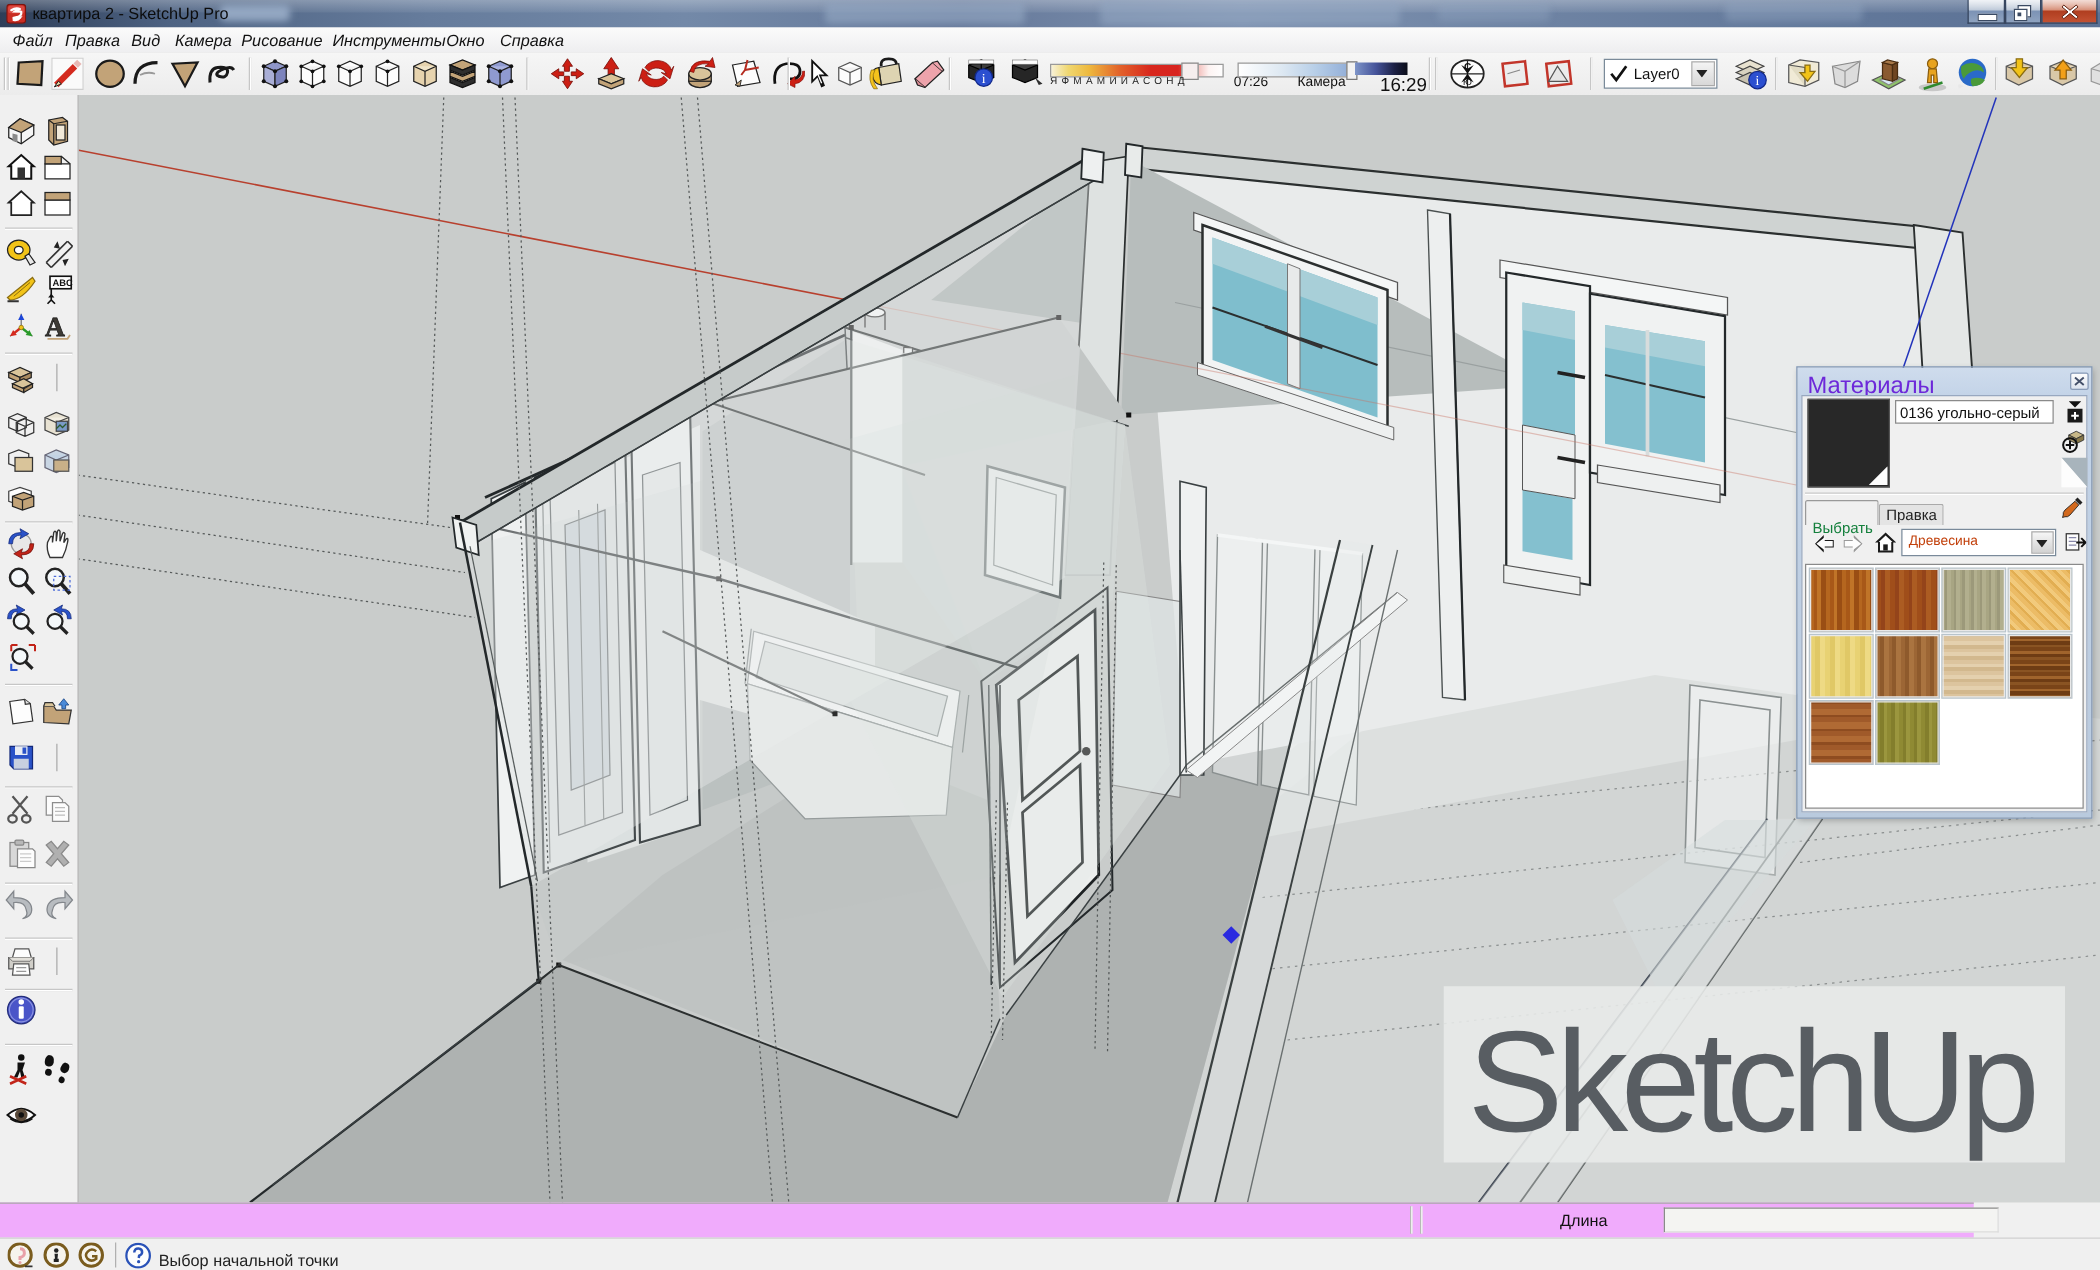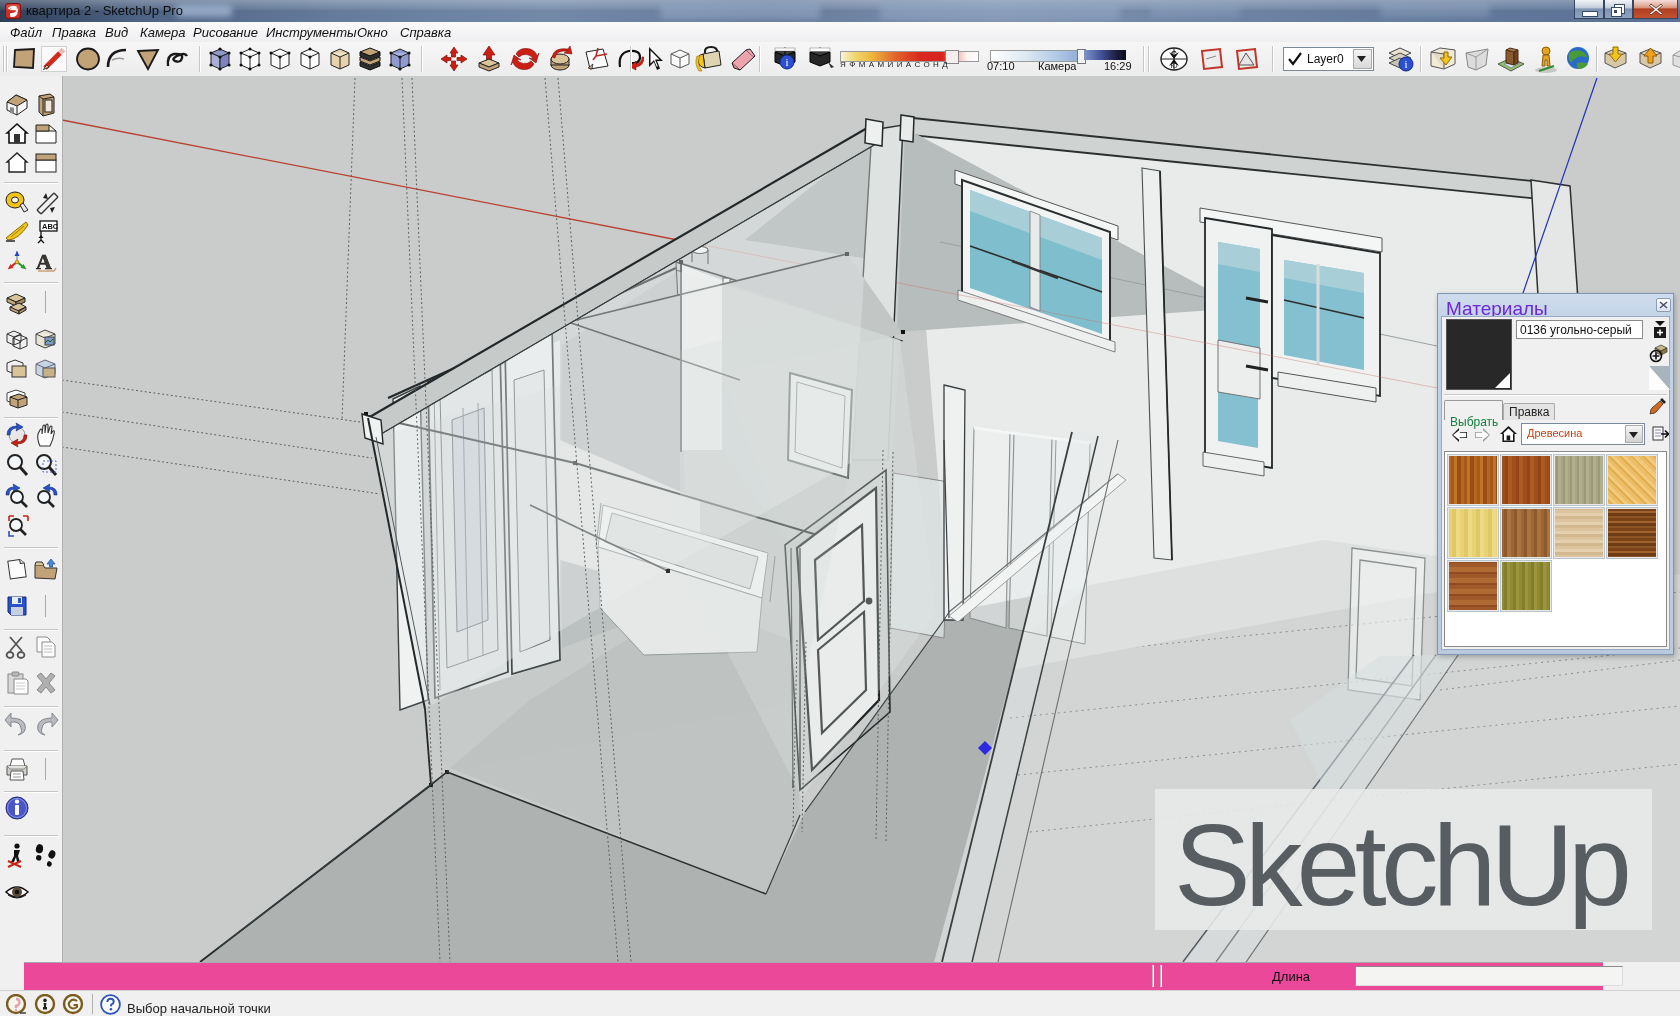--- a/index.html
+++ b/index.html
@@ -20,21 +20,21 @@
 font-size:13px;color:#111;}
 .mi{position:absolute;top:3px;font-style:italic;}
 
 #maintb{left:0;top:42px;width:1680px;height:34px;
 background:linear-gradient(180deg,#f6f6f6,#ececec);border-bottom:1px solid #b6b6b6;}
 #lefttb{left:0;top:76px;width:62px;height:886px;background:#f0f0f0;border-right:1px solid #b0b0b0;}
 .sepv{position:absolute;top:4px;width:1px;height:26px;background:#c6c6c6;border-right:1px solid #fff;}
 .seph{position:absolute;left:4px;width:54px;height:1px;background:#c6c6c6;border-bottom:1px solid #fff;}
 .ic{position:absolute;}
 
-#vcb{left:0;top:962px;width:1579px;height:28px;background:#ec4899;border-top:1px solid #a8a8a8;margin-left:24px;}
+#vcb{left:0;top:962px;width:1579px;height:28px;background:#f0abfc;border-top:1px solid #a8a8a8;}
 #statusbar{left:0;top:990px;width:1680px;height:26px;background:#f0f0f0;border-top:1px solid #d0d0d0;}
 
 #matpanel{left:1437px;top:293px;width:237px;height:362px;font-family:"Liberation Sans",sans-serif;}
 .sw{width:50px;height:50px;border:1px solid #b8c4cc;box-shadow:0 0 0 1px #e8e8e8 inset;}
 </style></head>
 <body>
 <div id="root">
 <div class="abs" id="titlebar">
  <svg class="abs" style="left:5px;top:3px;z-index:3" width="16" height="16" viewBox="0 0 16 16">
   <rect x="0.5" y="0.5" width="15" height="15" rx="2.5" fill="#c92d23" stroke="#7c140f"></rect>
@@ -239,26 +239,26 @@
 <svg class="ic" style="left:806px;top:3px" width="30" height="28" viewBox="0 0 30 28">
         <path d="M4 7 L14 3 L24 7 L24 17 L14 21 L4 17 Z" fill="#262626" stroke="#000"></path>
         <path d="M4 7 L14 11 L24 7" fill="#3d3d3d" stroke="#000"></path>
         <rect x="4" y="3" width="20" height="3.4" fill="#fdfdfd" stroke="#777" stroke-width="0.5"></rect>
         <path d="M22 17 l6 5 -3 1 z" fill="#2e2e2e"></path>
       </svg>
 
 <div class="abs" style="left:840px;top:9px;width:137px;height:9px;border:1px solid #9a9a9a;background:linear-gradient(90deg,#f8f2d8 0%,#f0d770 10%,#eeb93e 22%,#e2622a 40%,#d8281e 58%,#d82420 74%,#e2524a 79%,#f0b0ac 84%,#fdf3f2 92%,#fefefe 100%)"></div>
 <div class="abs" style="left:945px;top:8px;width:12px;height:12px;background:#f6eeee;border:1px solid #888"></div>
 <div class="abs" style="left:840px;top:18px;width:140px;font-size:8px;font-weight:normal;color:#222;letter-spacing:3.4px">ЯФМАМИИАСОНД</div>
-<div class="abs" style="left:987px;top:18px;font-size:11px;color:#111">07:10</div>
+<div class="abs" style="left:987px;top:18px;font-size:11px;color:#111">07:26</div>
 <div class="abs" style="left:990px;top:8px;width:87px;height:10px;border:1px solid #9a9a9a;background:linear-gradient(90deg,#ffffff 0%,#dde8f2 40%,#b8cfe8 70%,#93afd8 100%)"></div>
 <div class="abs" style="left:1077px;top:7px;width:7px;height:13px;background:#f2f2f2;border:1px solid #777"></div>
 <div class="abs" style="left:1084px;top:8px;width:42px;height:10px;background:linear-gradient(90deg,#7d94c8 0%,#45539a 40%,#1c2145 75%,#0a0c18 100%)"></div>
 <div class="abs" style="left:1038px;top:18px;font-size:11px;color:#111">Камера</div>
-<div class="abs" style="left:1104px;top:18px;font-size:11px;color:#111">16:29</div>
+<div class="abs" style="left:1104px;top:18px;font-size:15px;color:#111">16:29</div>
 <div class="sepv" style="left:1143px"></div>
       <div class="sepv" style="left:1148px"></div>
 
 <svg class="ic" style="left:1158px;top:2px" width="32" height="30" viewBox="0 0 32 30">
         <ellipse cx="16" cy="15" rx="13" ry="11" fill="#fdfdfd" stroke="#222" stroke-width="1.4"></ellipse>
         <path d="M3 15 L29 15 M16 4 L16 26" stroke="#222"></path>
         <path d="M16 15 L11 8 L16 11 L21 8 Z M16 15 L11 22 L16 19 L21 22 Z" fill="#111"></path>
         <text x="16" y="12" font-size="8" text-anchor="middle" fill="#111" font-weight="bold">С</text>
         <text x="16" y="24" font-size="7" text-anchor="middle" fill="#111">Ю</text>
       </svg>

